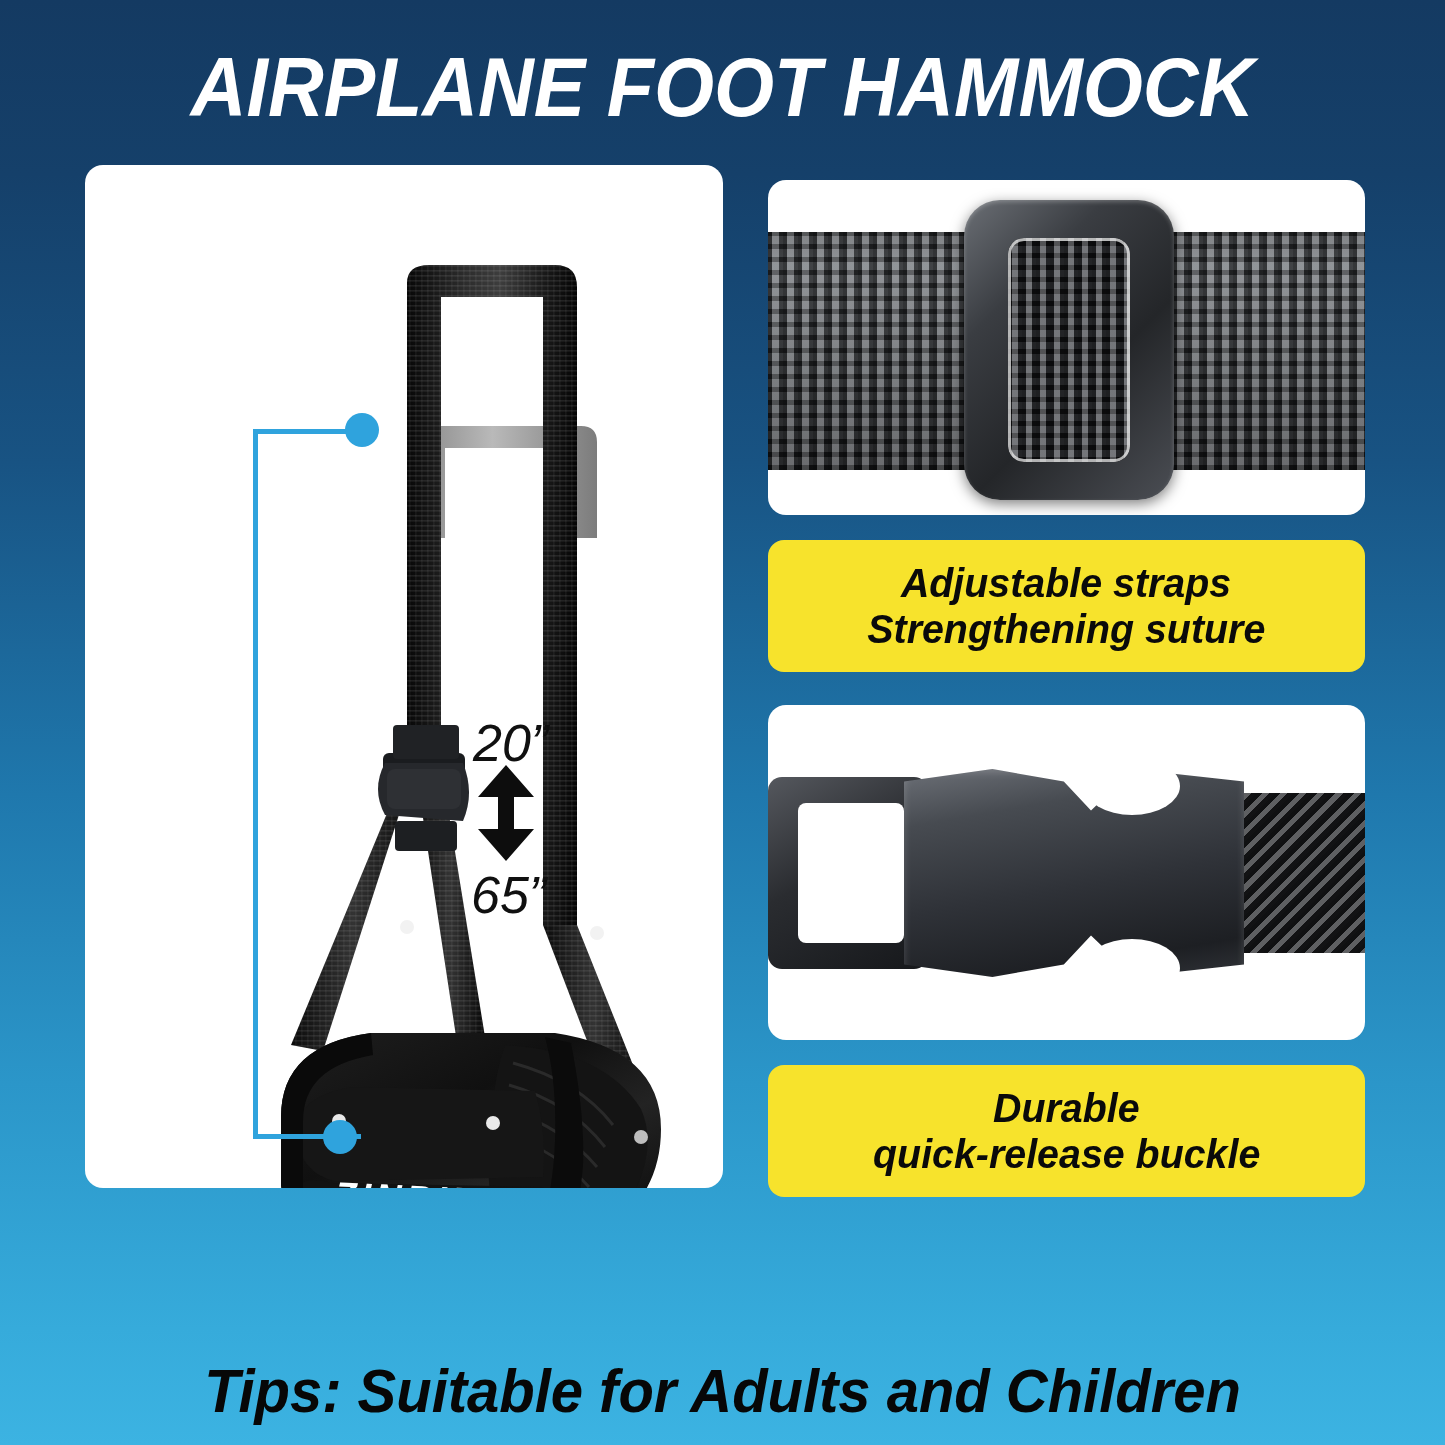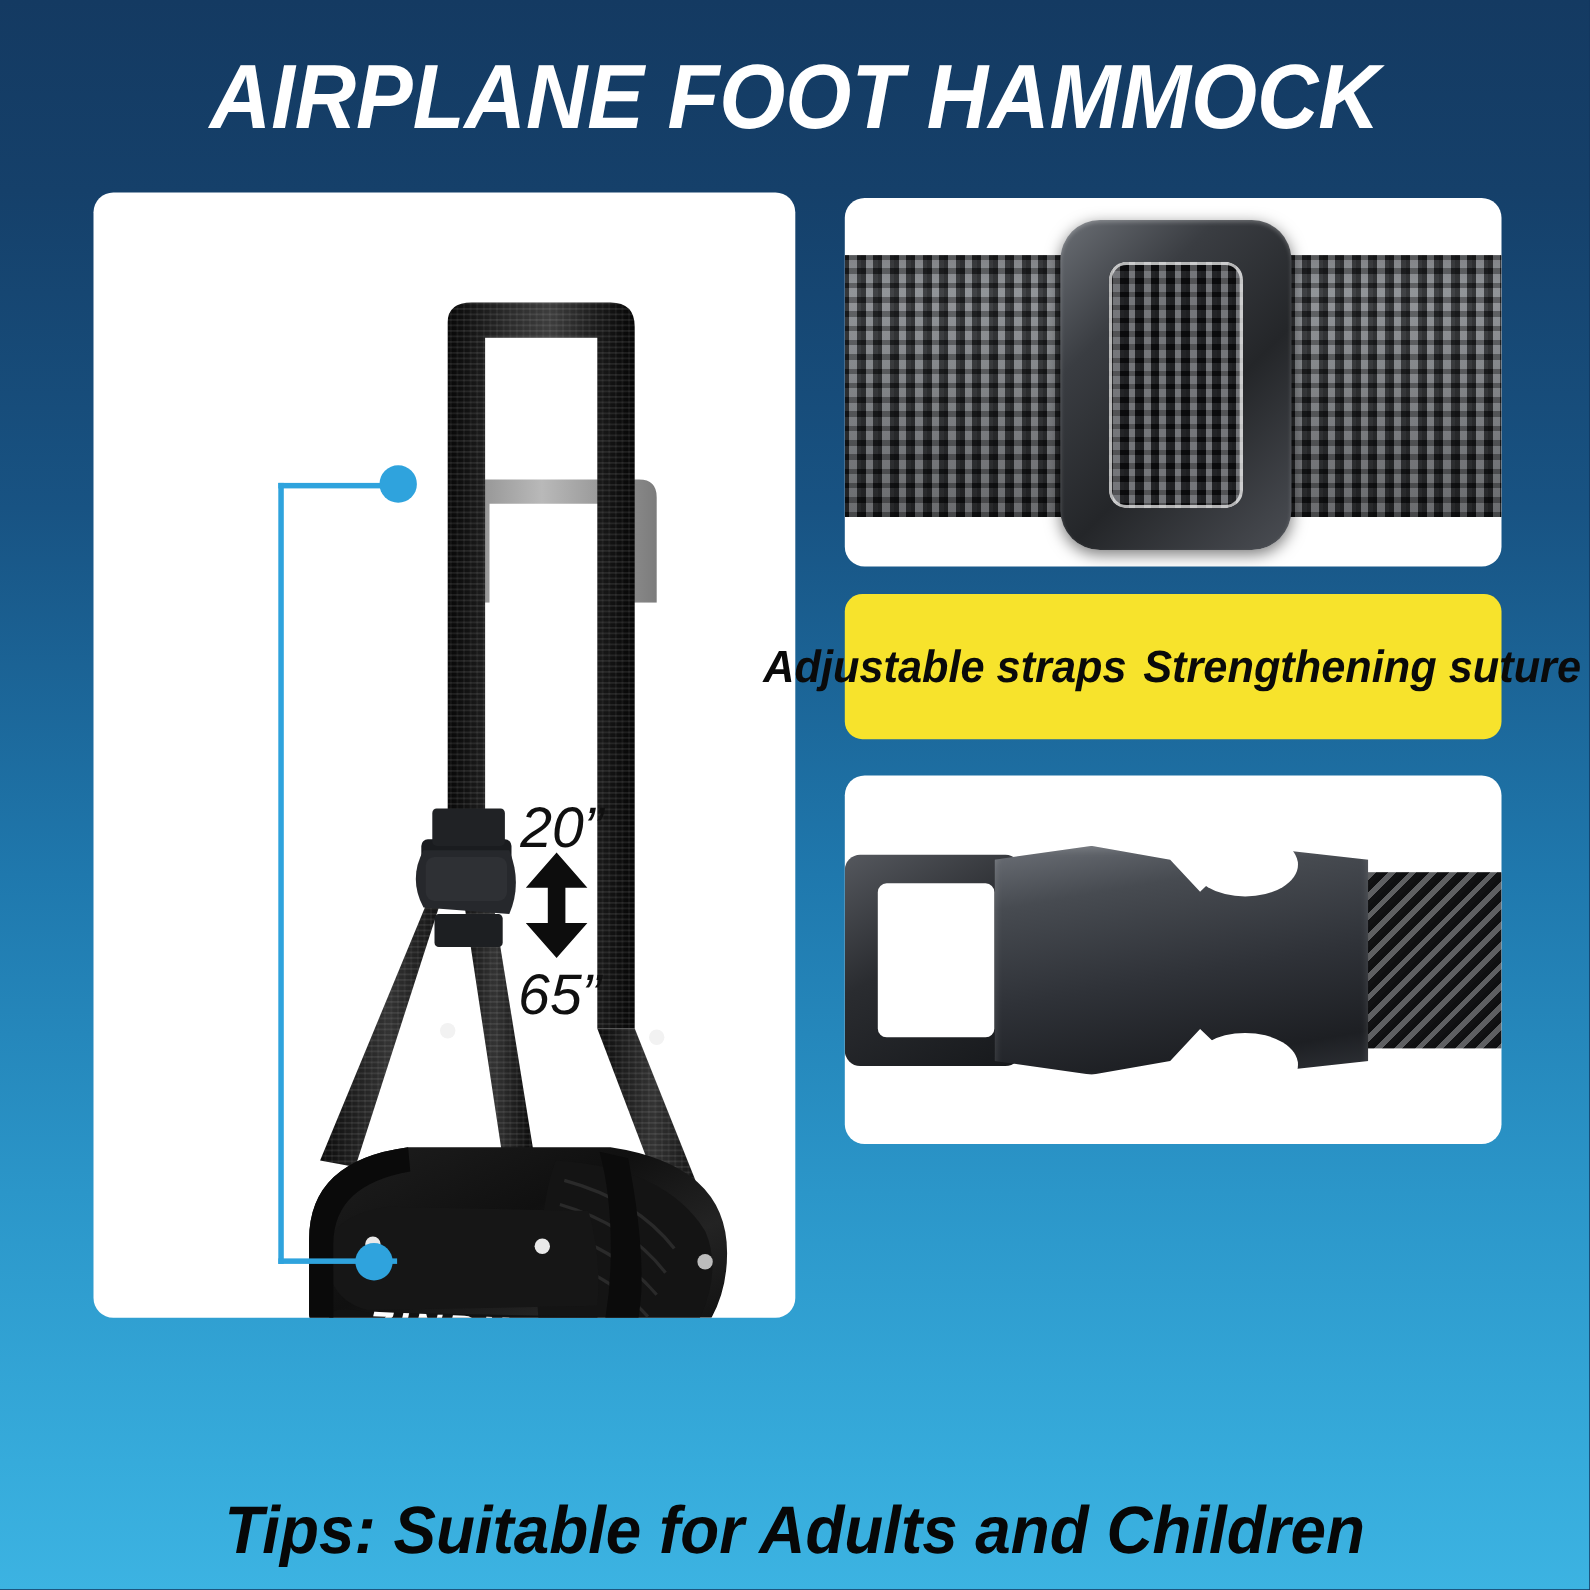--- a/index.html
+++ b/index.html
@@ -39,33 +39,33 @@
     white-space: nowrap;
   }
 
   
   .card {
     position: absolute;
     background: #ffffff;
     border-radius: 18px;
     overflow: hidden;
   }
-  #card-main  { left: 85px;  top: 175px; width: 638px;  height: 1023px; }
+  #card-main  { left: 85px;  top: 165px; width: 638px;  height: 1023px; }
   #card-strap { left: 768px; top: 180px; width: 597px;  height: 335px; }
   #card-buckle{ left: 768px; top: 705px; width: 597px;  height: 335px; }
 
   
   .callout {
     position: absolute;
     background: #f7e32c;
     border-radius: 16px;
     color: #0a0a0a;
     font-weight: bold;
     display: flex;
-    flex-direction: row;
+    flex-direction: column;
     align-items: center;
     justify-content: center;
     text-align: center;
     line-height: 1.13;
   }
   .callout span { display: block; white-space: nowrap; transform: scaleX(0.96); }
 
   #callout-straps { left: 768px; top: 540px; width: 597px; height: 132px; font-size: 41px; }
   #callout-buckle { left: 768px; top: 1065px; width: 597px; height: 132px; font-size: 41px; }
   #callout-material { left: 85px;  top: 1212px; width: 638px; height: 122px; font-size: 41px; }
@@ -330,17 +330,21 @@
       <div class="qr-web" id="qr-web-r"></div>
       <div id="qr-slide-l">
         <div class="hole"></div>
       </div>
       <div id="qr-body"></div>
       <div id="qr-notch-t"></div>
       <div id="qr-notch-b"></div>
     </div>
   </div>
 
+  <div class="callout" id="callout-buckle">
+    <span>Durable</span>
+    <span>quick-release buckle</span>
+  </div>
 
 
   <div id="tips">Tips: Suitable for Adults and Children</div>
 
 </div>
 
 </body></html>

